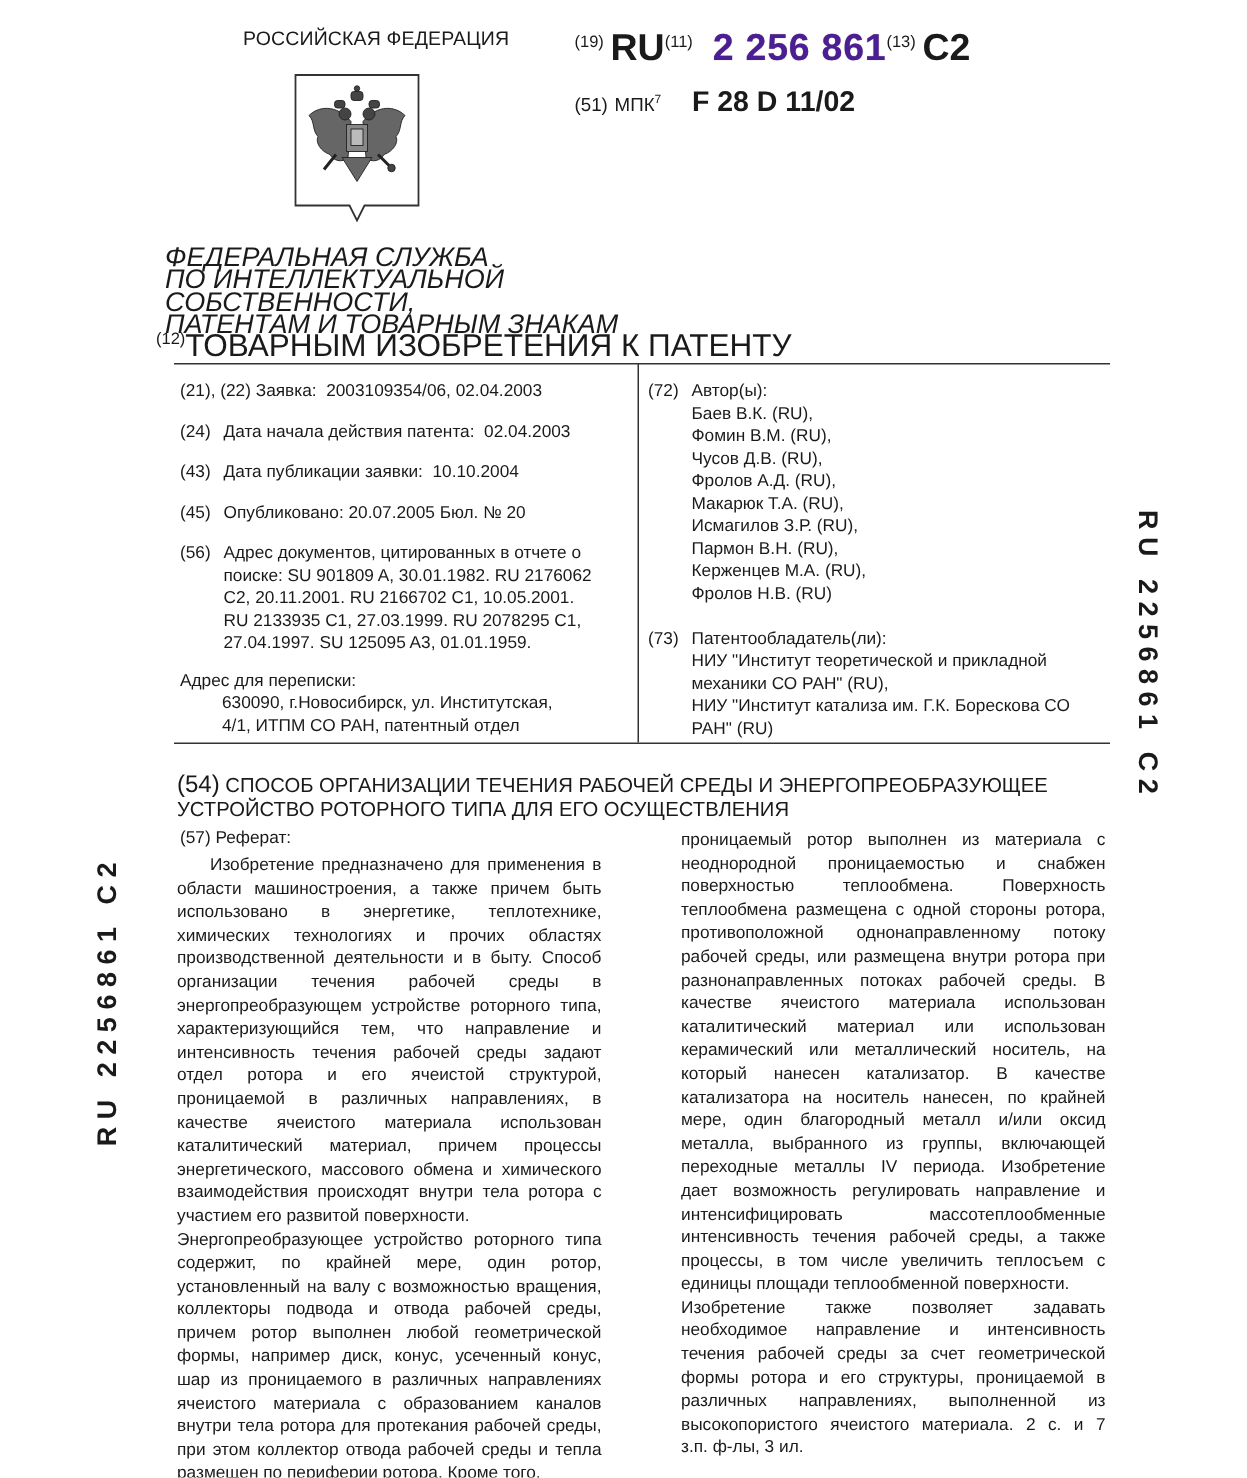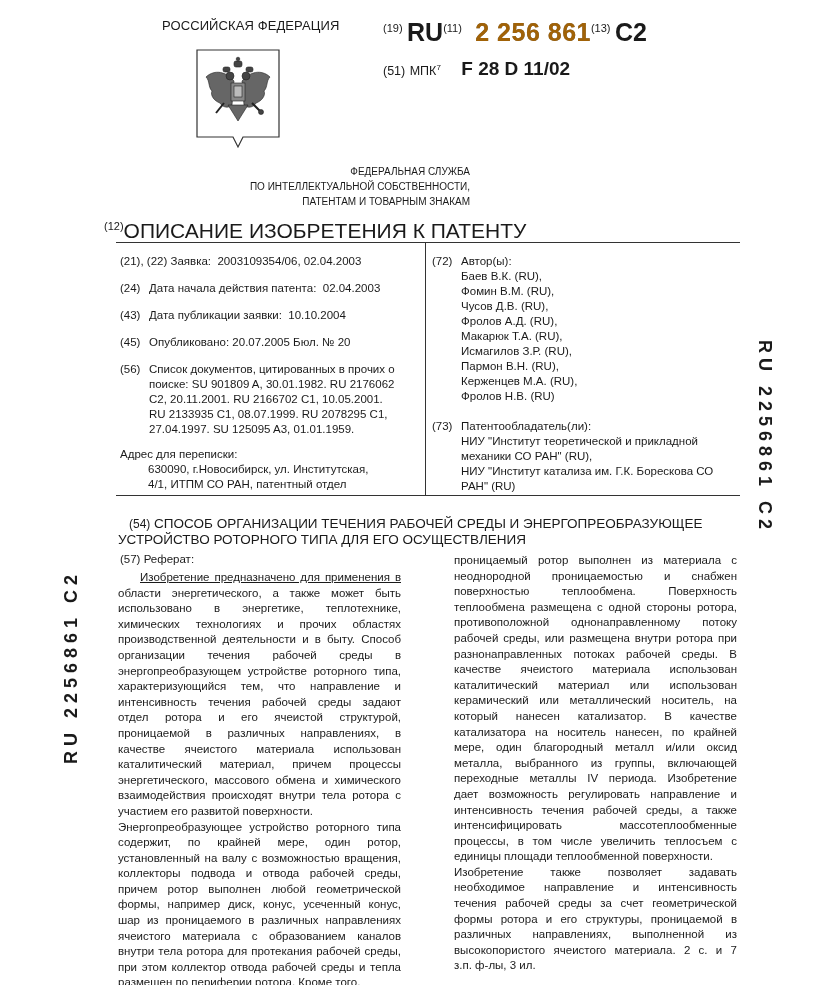--- a/index.html
+++ b/index.html
@@ -3,42 +3,42 @@
 <meta charset="utf-8">
 <style>
   html, body { margin: 0; padding: 0; background: #ffffff; }
   body { width: 831px; height: 985px; position: relative; overflow: hidden;
          font-family: "Liberation Sans", sans-serif; color: #1a1a1a; }
   .abs { position: absolute; }
   .country { left: 162px; top: 18px; font-size: 13px; letter-spacing: 0.1px; }
   .code { font-size: 11px; position: relative; top: -9px; }
   .hdr-line1 { left: 383px; top: 18px; white-space: nowrap; }
   .ru-big { font-weight: bold; font-size: 25px; }
-  .num-big { font-weight: bold; font-size: 25px; color: #a16207; letter-spacing: 0.5px;
+  .num-big { font-weight: bold; font-size: 25px; color: #4c1d95; letter-spacing: 0.5px;
              text-shadow: 0 0 0.6px #777; }
   .c2-big { font-weight: bold; font-size: 25px; }
   .hdr-line2 { left: 383px; top: 58px; white-space: nowrap; }
   .mpk { font-size: 12.5px; }
   .mpk sup { font-size: 8px; }
   .ipc { font-weight: bold; font-size: 19px; margin-left: 16px; margin-top: 29px; }
   .emblem { left: 194px; top: 47px; width: 88px; height: 106px; }
-  .agency { left: 110px; top: 164px; width: 360px; text-align: right; font-size: 10px; line-height: 15px; }
+  .agency { left: 110px; top: 164px; width: 360px; text-align: left; font-size: 18px; line-height: 15px; font-style: italic; }
   .doc-title { left: 104px; top: 219px; font-size: 21px; white-space: nowrap; }
   .doc-title .code { font-size: 11px; top: -8px; }
   .rule-top { left: 116px; top: 242px; width: 624px; height: 1px; background: #333; }
   .vdiv { left: 425px; top: 242px; width: 1px; height: 253px; background: #333; }
   .rule-mid { left: 116px; top: 495px; width: 624px; height: 1px; background: #333; }
   .biblio { left: 120px; width: 300px; font-size: 11.5px; line-height: 15px; }
   .biblio .num { display: inline-block; width: 29px; }
   .ref-list { padding-left: 29px; }
   .addr-body { padding-left: 28px; }
   .right-col { left: 432px; width: 300px; font-size: 11.5px; line-height: 15px; }
   .indent { padding-left: 29px; }
   .title54 { left: 118px; top: 516px; width: 620px; font-size: 13.5px; line-height: 16px; }
-  .title54 .code { font-size: 12px; position: static; margin-left: 11px; }
+  .title54 .code { font-size: 16px; position: static; }
   .ref-label { left: 120px; top: 553px; font-size: 11.5px; }
   .abstract-col { top: 570px; width: 283px; font-size: 11.5px; line-height: 15.6px; }
   .abstract-col .ln { display: block; text-align: justify; text-align-last: justify; white-space: nowrap; height: 15.6px; }
   .abstract-col .ln.last { text-align-last: left; }
   .col-left { left: 118px; }
   .col-right { left: 454px; top: 553px; }
   .vert { font-weight: bold; font-size: 18px; letter-spacing: 0; white-space: pre; }
   .vert-right { left: 754px; top: 340px; writing-mode: vertical-rl; }
   .vert-left { left: 61px; top: 575px; writing-mode: vertical-rl; transform: rotate(180deg); }
 </style>
@@ -88,21 +88,21 @@
   </svg>
 </div>
 
 <div class="abs agency">
   <div>ФЕДЕРАЛЬНАЯ СЛУЖБА</div>
   <div>ПО ИНТЕЛЛЕКТУАЛЬНОЙ СОБСТВЕННОСТИ,</div>
   <div>ПАТЕНТАМ И ТОВАРНЫМ ЗНАКАМ</div>
 </div>
 
 <div class="abs doc-title">
-  <span class="code">(12)</span><span>ОПИСАНИЕ ИЗОБРЕТЕНИЯ К ПАТЕНТУ</span>
+  <span class="code">(12)</span><span>ТОВАРНЫМ ИЗОБРЕТЕНИЯ К ПАТЕНТУ</span>
 </div>
 
 <div class="abs rule-top"></div>
 <div class="abs vdiv"></div>
 <div class="abs rule-mid"></div>
 
 <div class="abs biblio" style="top:254px">
   <span>(21), (22)</span>
   <span>Заявка:</span>&nbsp;
   <span>2003109354/06,  02.04.2003</span>
@@ -113,24 +113,24 @@
 </div>
 <div class="abs biblio" style="top:308px">
   <span class="num">(43)</span><span>Дата публикации заявки:</span>&nbsp;
   <span>10.10.2004</span>
 </div>
 <div class="abs biblio" style="top:335px">
   <span class="num">(45)</span><span>Опубликовано:</span>
   <span>20.07.2005 Бюл. № 20</span>
 </div>
 <div class="abs biblio" style="top:362px">
-  <div><span class="num">(56)</span><span>Список документов, цитированных в прочих о</span></div>
+  <div><span class="num">(56)</span><span>Адрес документов, цитированных в отчете о</span></div>
   <div class="ref-list">поиске: SU 901809 A, 30.01.1982. RU 2176062</div>
   <div class="ref-list">C2, 20.11.2001. RU 2166702 C1, 10.05.2001.</div>
-  <div class="ref-list">RU 2133935 C1, 08.07.1999. RU 2078295 C1,</div>
+  <div class="ref-list">RU 2133935 C1, 27.03.1999. RU 2078295 C1,</div>
   <div class="ref-list">27.04.1997. SU 125095 A3, 01.01.1959.</div>
 </div>
 <div class="abs biblio" style="top:447px">
   <div>Адрес для переписки:</div>
   <div class="addr-body">630090, г.Новосибирск, ул. Институтская,</div>
   <div class="addr-body">4/1, ИТПМ СО РАН, патентный отдел</div>
 </div>
 
 <div class="abs right-col" style="top:254px">
   <div><span class="num" style="display:inline-block;width:29px">(72)</span><span>Автор(ы):</span></div>
@@ -156,22 +156,22 @@
   <div><span class="code">(54)</span> <span>СПОСОБ ОРГАНИЗАЦИИ ТЕЧЕНИЯ РАБОЧЕЙ СРЕДЫ И ЭНЕРГОПРЕОБРАЗУЮЩЕЕ</span></div>
   <div>УСТРОЙСТВО РОТОРНОГО ТИПА ДЛЯ ЕГО ОСУЩЕСТВЛЕНИЯ</div>
 </div>
 
 <div class="abs ref-label">
   <span>(57)</span>
   <span>Реферат:</span>
 </div>
 
 <div class="abs abstract-col col-left" id="abs-left">
-    <span class="ln" style="white-space: pre; padding-left: 22px; text-decoration: underline;">Изобретение предназначено для применения в</span>
-    <span class="ln">области энергетического, а также может быть</span>
+    <span class="ln" style="white-space: pre; padding-left: 22px;">Изобретение предназначено для применения в</span>
+    <span class="ln">области машиностроения, а также причем быть</span>
     <span class="ln">использовано в энергетике, теплотехнике,</span>
     <span class="ln">химических технологиях и прочих областях</span>
     <span class="ln">производственной деятельности и в быту. Способ</span>
     <span class="ln">организации течения рабочей среды в</span>
     <span class="ln">энергопреобразующем устройстве роторного типа,</span>
     <span class="ln">характеризующийся тем, что направление и</span>
     <span class="ln">интенсивность течения рабочей среды задают</span>
     <span class="ln">отдел ротора и его ячеистой структурой,</span>
     <span class="ln">проницаемой в различных направлениях, в</span>
     <span class="ln">качестве ячеистого материала использован</span>
@@ -201,22 +201,22 @@
     <span class="ln">разнонаправленных потоках рабочей среды. В</span>
     <span class="ln">качестве ячеистого материала использован</span>
     <span class="ln">каталитический материал или использован</span>
     <span class="ln">керамический или металлический носитель, на</span>
     <span class="ln">который нанесен катализатор. В качестве</span>
     <span class="ln">катализатора на носитель нанесен, по крайней</span>
     <span class="ln">мере, один благородный металл и/или оксид</span>
     <span class="ln">металла, выбранного из группы, включающей</span>
     <span class="ln">переходные металлы IV периода. Изобретение</span>
     <span class="ln">дает возможность регулировать направление и</span>
+    <span class="ln">интенсифицировать массотеплообменные</span>
     <span class="ln">интенсивность течения рабочей среды, а также</span>
-    <span class="ln">интенсифицировать массотеплообменные</span>
     <span class="ln">процессы, в том числе увеличить теплосъем с</span>
     <span class="ln last">единицы площади теплообменной поверхности.</span>
     <span class="ln">Изобретение также позволяет задавать</span>
     <span class="ln">необходимое направление и интенсивность</span>
     <span class="ln">течения рабочей среды за счет геометрической</span>
     <span class="ln">формы ротора и его структуры, проницаемой в</span>
     <span class="ln">различных направлениях, выполненной из</span>
     <span class="ln">высокопористого ячеистого материала. 2 с. и 7</span>
     <span class="ln last">з.п. ф-лы, 3 ил.</span>
   </div>

